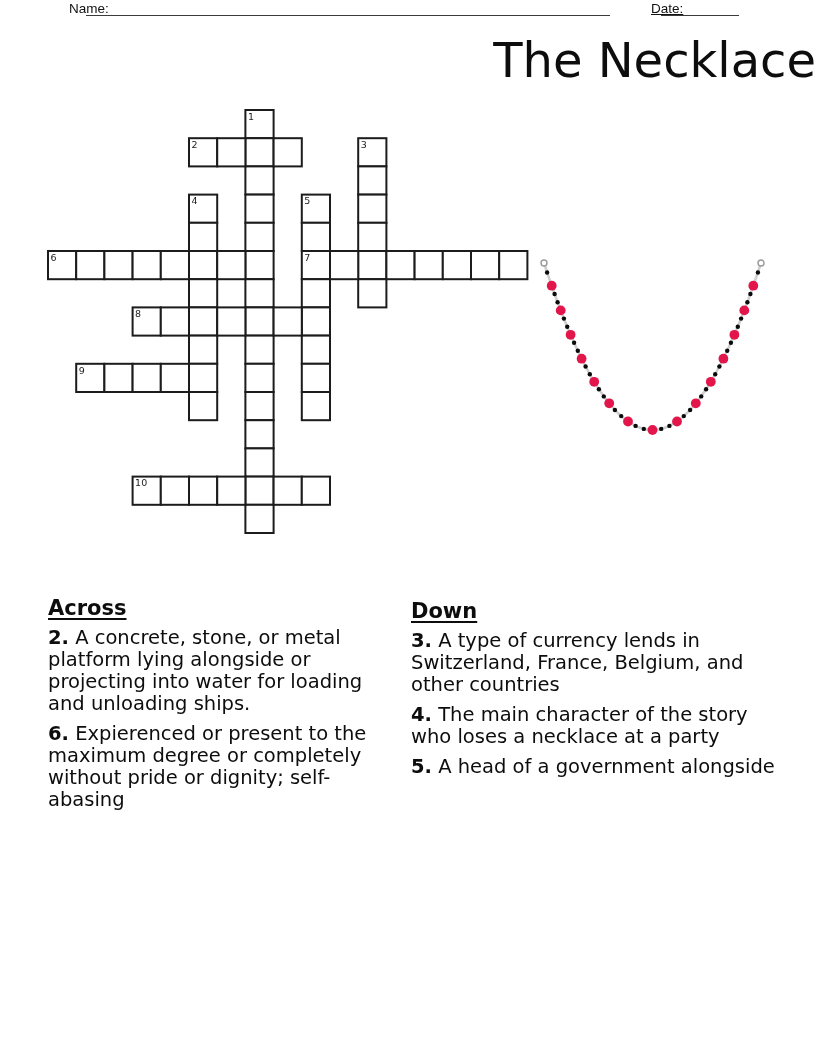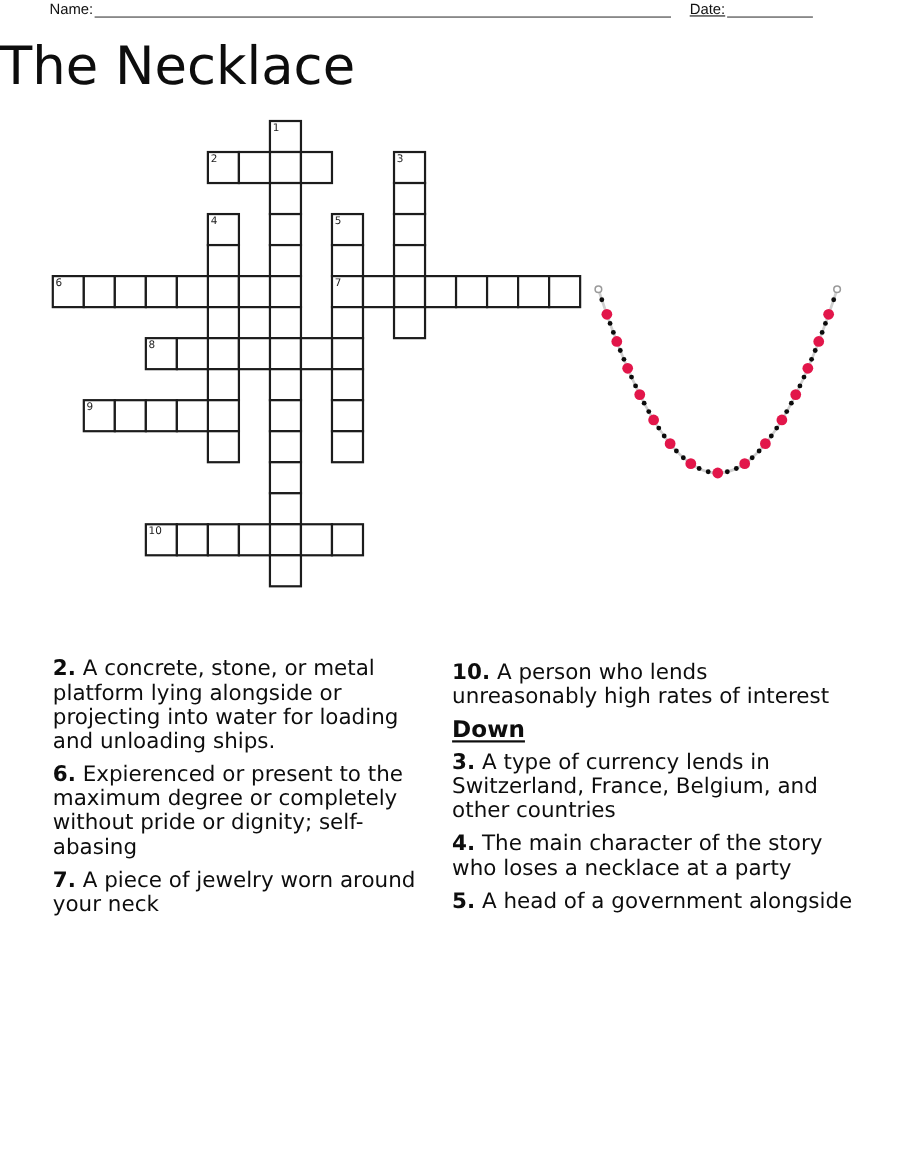--- a/index.html
+++ b/index.html
@@ -2,29 +2,29 @@
 <html><head>
 <meta charset="utf-8">
 <style>
   html,body{margin:0;padding:0;background:#fff;}
   .page{
     position:relative;width:816px;height:1056px;background:#ffffff;
     font-family:"DejaVu Sans",sans-serif;color:#111;overflow:hidden;
   }
   .hdr-label{
     position:absolute;top:1px;font-size:13.5px;line-height:15px;
-    font-family:"Liberation Sans",sans-serif;color:#111;
+    font-family:"Liberation Sans",sans-serif;color:#111;margin-left:24px;
   }
   .fill-line{position:absolute;top:15px;height:0;border-bottom:1.8px solid #3a3a3a;}
   #name-label{left:45px;}
   #name-line{left:86px;width:524px;}
   #date-label{left:627px;text-decoration:underline;}
   #date-line{left:661px;width:78px;}
   .title{
-    position:absolute;top:34px;left:0;width:100%;text-align:left;
+    position:absolute;top:34px;left:0;width:100%;text-align:right;
     font-size:48px;line-height:52px;font-weight:400;color:#0d0d0d;
   }
   #puzzle-svg{position:absolute;left:0;top:0;}
   .clues-col{position:absolute;font-size:19.5px;line-height:22px;color:#0d0d0d;}
   #clues-left{left:48px;top:597px;width:330px;}
   #clues-right{left:411px;top:600px;width:366px;}
   .clue-heading{
     font-size:21px;font-weight:bold;margin:0 0 8px 0;
     text-decoration:underline;text-decoration-thickness:2px;text-underline-offset:3px;
   }
@@ -168,31 +168,28 @@
         <circle cx="723.4" cy="358.7" r="4.9" fill="#e2164a"></circle>
         <circle cx="734.4" cy="334.8" r="4.9" fill="#e2164a"></circle>
         <circle cx="744.3" cy="310.4" r="4.9" fill="#e2164a"></circle>
         <circle cx="753.3" cy="285.7" r="4.9" fill="#e2164a"></circle>
         <circle cx="544" cy="263" r="3" fill="#ffffff" stroke="#9a9a9a" stroke-width="1.4"></circle>
         <circle cx="761" cy="263" r="3" fill="#ffffff" stroke="#9a9a9a" stroke-width="1.4"></circle>
       </g>
   </svg>
 
   <div class="clues-col" id="clues-left">
+    <div class="clue-heading">Across</div>
     <div id="across-list-left">
         <p class="clue"><span class="clue-num">2.</span><span> A concrete, stone, or metal platform lying alongside or projecting into water for loading and unloading ships.</span></p>
         <p class="clue"><span class="clue-num">6.</span><span> Expierenced or present to the maximum degree or completely without pride or dignity; self-abasing</span></p>
-        <p class="clue"><span class="clue-num">7.</span><span> A piece of jewelry worn around your neck</span></p>
       </div>
   </div>
 
   <div class="clues-col" id="clues-right">
-    <div id="across-list-right">
-        <p class="clue"><span class="clue-num">10.</span><span> A person who lends unreasonably high rates of interest</span></p>
-      </div>
     <div class="clue-heading">Down</div>
     <div id="down-list">
         <p class="clue"><span class="clue-num">3.</span><span> A type of currency lends in Switzerland, France, Belgium, and other countries</span></p>
         <p class="clue"><span class="clue-num">4.</span><span> The main character of the story who loses a necklace at a party</span></p>
         <p class="clue"><span class="clue-num">5.</span><span> A head of a government alongside</span></p>
       </div>
   </div>
 
 </div>
 

